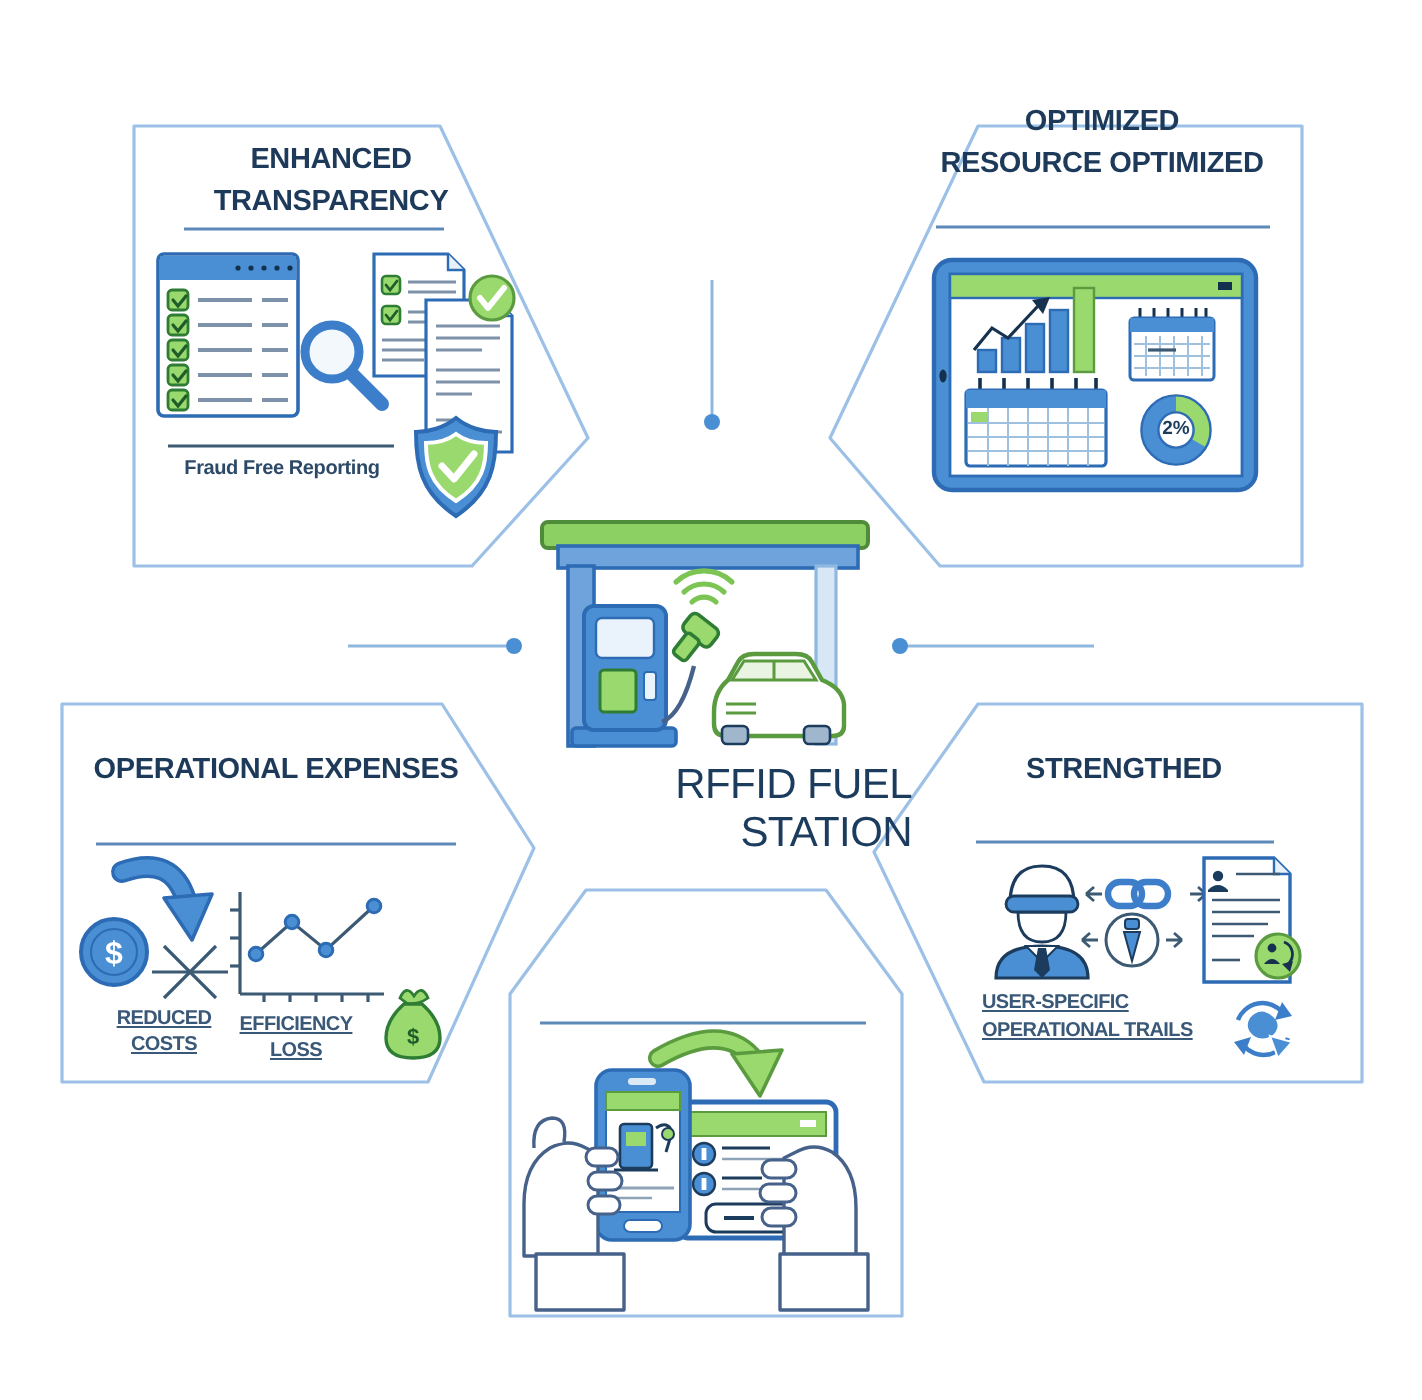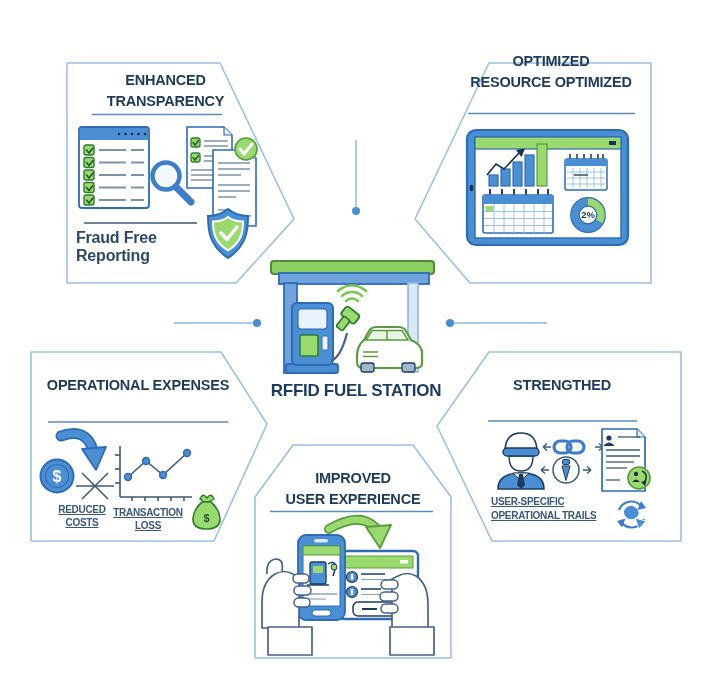--- a/index.html
+++ b/index.html
@@ -2,27 +2,27 @@
 <html><head>
 <meta charset="utf-8">
 <style>
   html,body{margin:0;padding:0;background:#ffffff;}
   #stage{position:relative;width:711px;height:700px;background:#ffffff;overflow:hidden;
          font-family:"Liberation Sans",sans-serif;}
   #art{position:absolute;left:0;top:0;z-index:1;}
   .t{position:absolute;z-index:2;}
   .title{font-weight:bold;font-size:14.5px;line-height:21px;color:#1d3a5a;
          text-align:center;letter-spacing:-0.2px;}
-  .caption{font-weight:bold;font-size:16px;color:#2c4a68;letter-spacing:-0.2px;}
+  .caption{font-weight:bold;font-size:10px;color:#2c4a68;text-align:center;letter-spacing:-0.2px;}
   .small-label{font-weight:bold;font-size:10px;line-height:12.5px;color:#3a5878;
          text-align:center;letter-spacing:-0.3px;text-decoration:underline;}
   .small-label-left{font-weight:bold;font-size:10px;line-height:13.5px;color:#3a5878;
          text-align:left;letter-spacing:-0.3px;text-decoration:underline;}
   .donut-label{font-weight:bold;font-size:9.5px;color:#1c3c5e;text-align:center;}
-  .station-title{font-weight:bold;font-size:17px;color:#1c3c5e;text-align:center;letter-spacing:-0.3px;}
+  .station-title{font-weight:normal;font-size:21px;color:#1c3c5e;text-align:right;letter-spacing:-0.3px;}
 </style>
 </head>
 <body>
 
 <div id="stage">
 
 <svg id="art" width="711" height="700" viewBox="0 0 711 700" xmlns="http://www.w3.org/2000/svg">
 
   <g stroke="#9cc0e6" stroke-width="1.6" fill="#ffffff" stroke-linejoin="round">
     <polygon points="67,63 220,63 294,219 236,283 67,283"></polygon>
@@ -396,29 +396,25 @@
   <div class="t title" style="left:451px;top:51px;width:200px">
     <div>OPTIMIZED</div>
     <div>RESOURCE OPTIMIZED</div>
   </div>
   <div class="t donut-label" style="left:577px;top:209px;width:22px">2%</div>
 
   <div class="t title" style="left:38px;top:375px;width:200px">
     <div>OPERATIONAL EXPENSES</div>
   </div>
   <div class="t small-label" style="left:44px;top:504px;width:76px">REDUCED COSTS</div>
-  <div class="t small-label" style="left:110px;top:507px;width:76px">TRANSACTION LOSS</div>
+  <div class="t small-label" style="left:110px;top:507px;width:76px">EFFICIENCY LOSS</div>
 
   <div class="t title" style="left:462px;top:375px;width:200px">
     <div>STRENGTHED</div>
   </div>
   <div class="t small-label-left" style="left:491px;top:495px;width:130px">
     <div>USER-SPECIFIC</div>
     <div>OPERATIONAL TRAILS</div>
   </div>
 
-  <div class="t title" style="left:263px;top:468px;width:180px">
-    <div>IMPROVED</div>
-    <div>USER EXPERIENCE</div>
-  </div>
 
   <div class="t station-title" style="left:256px;top:381px;width:200px">RFFID FUEL STATION</div>
 </div>
 
 </body></html>

